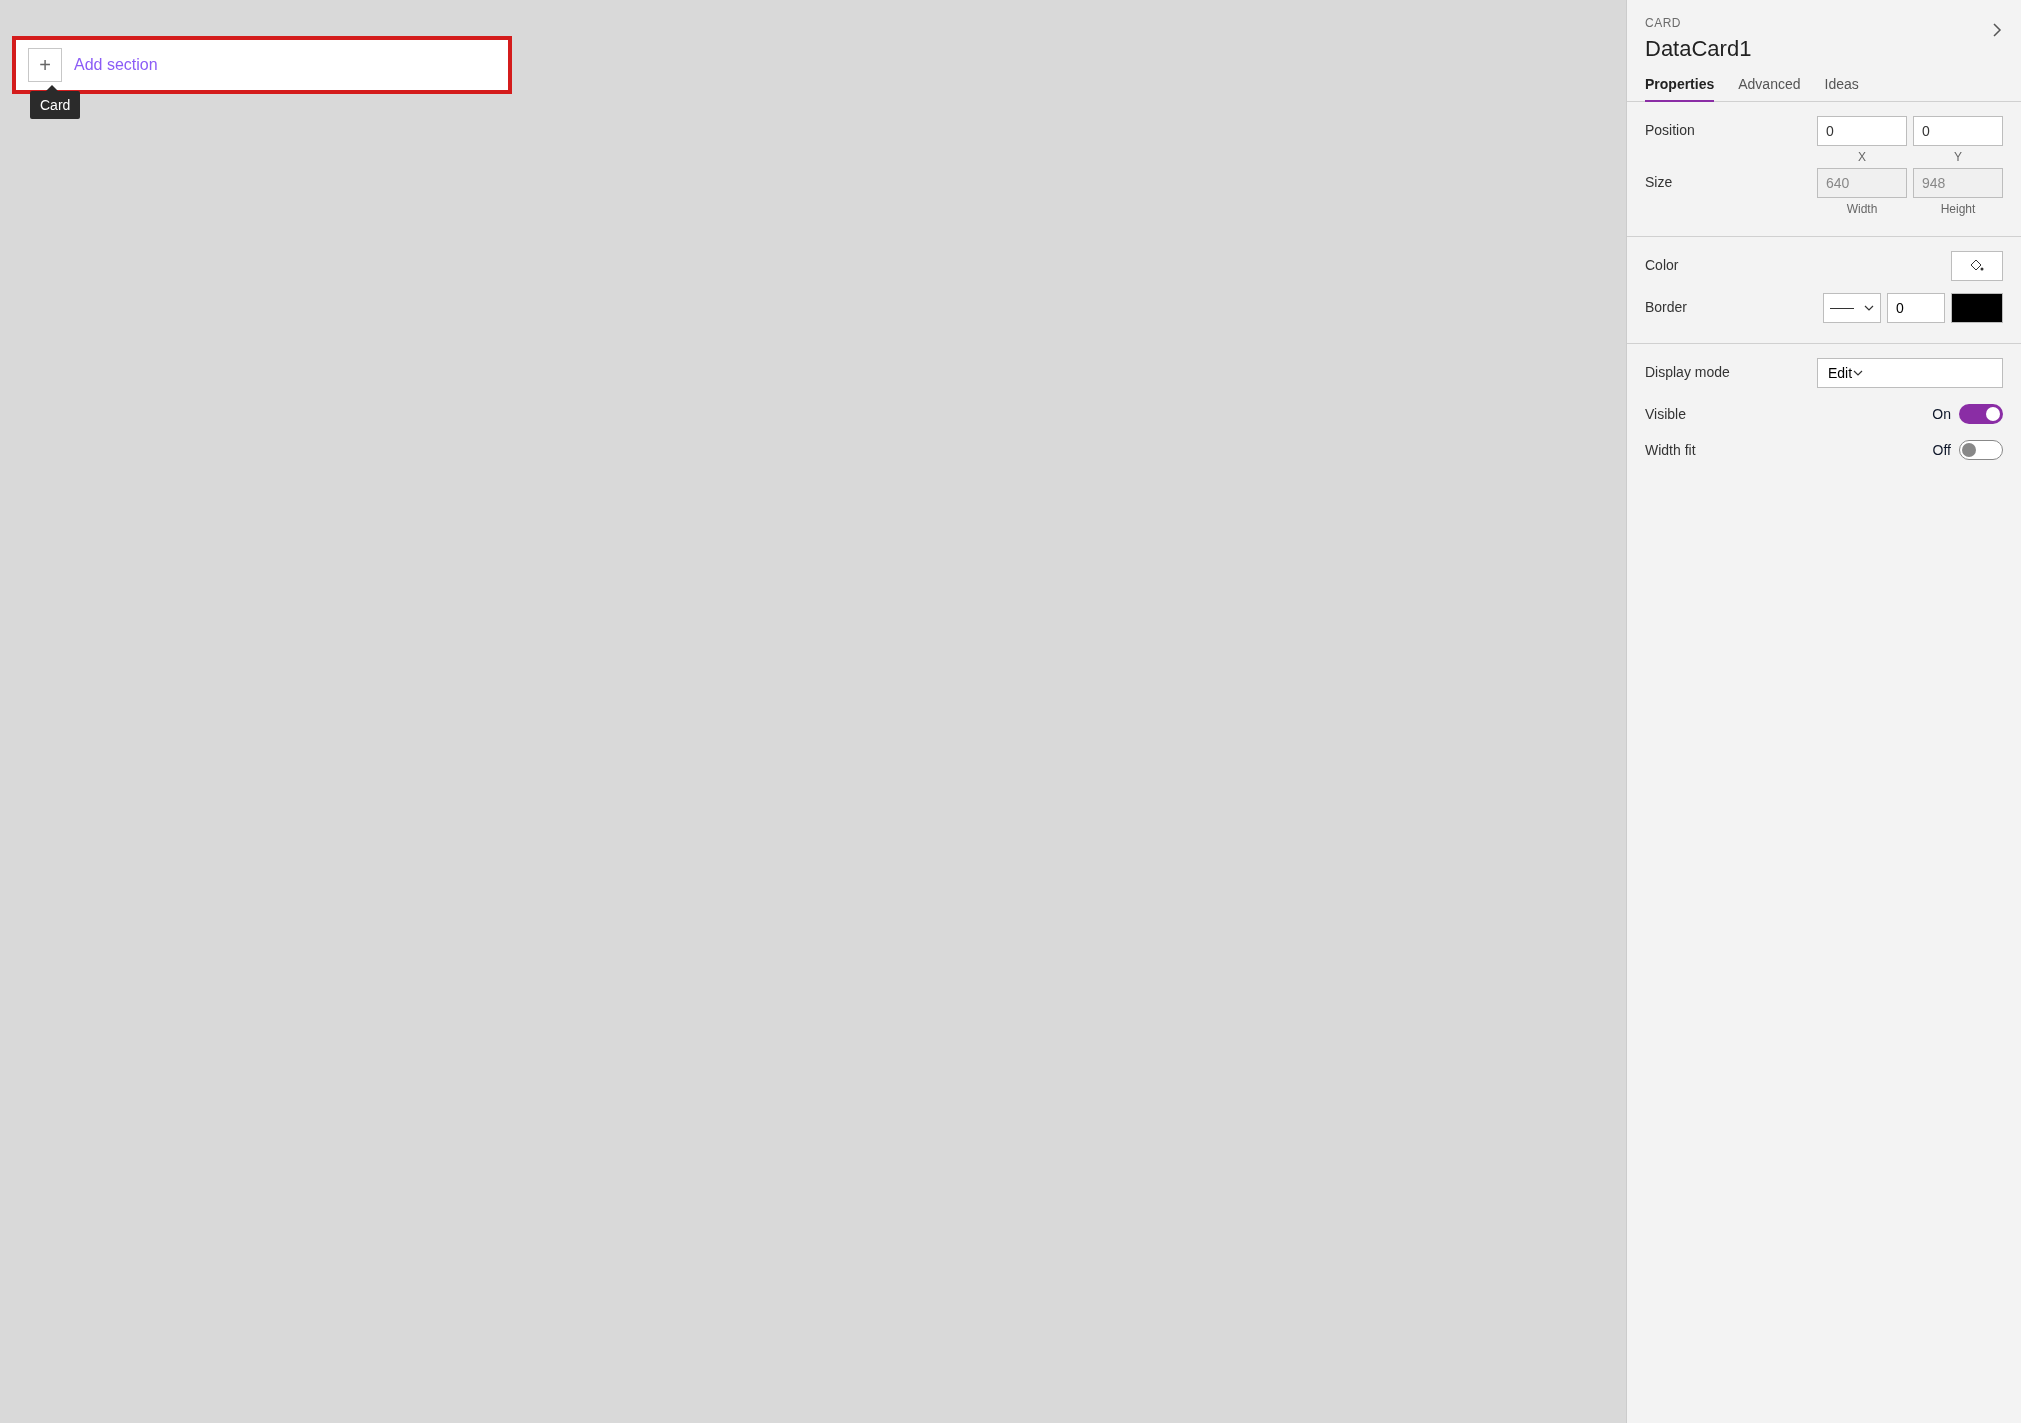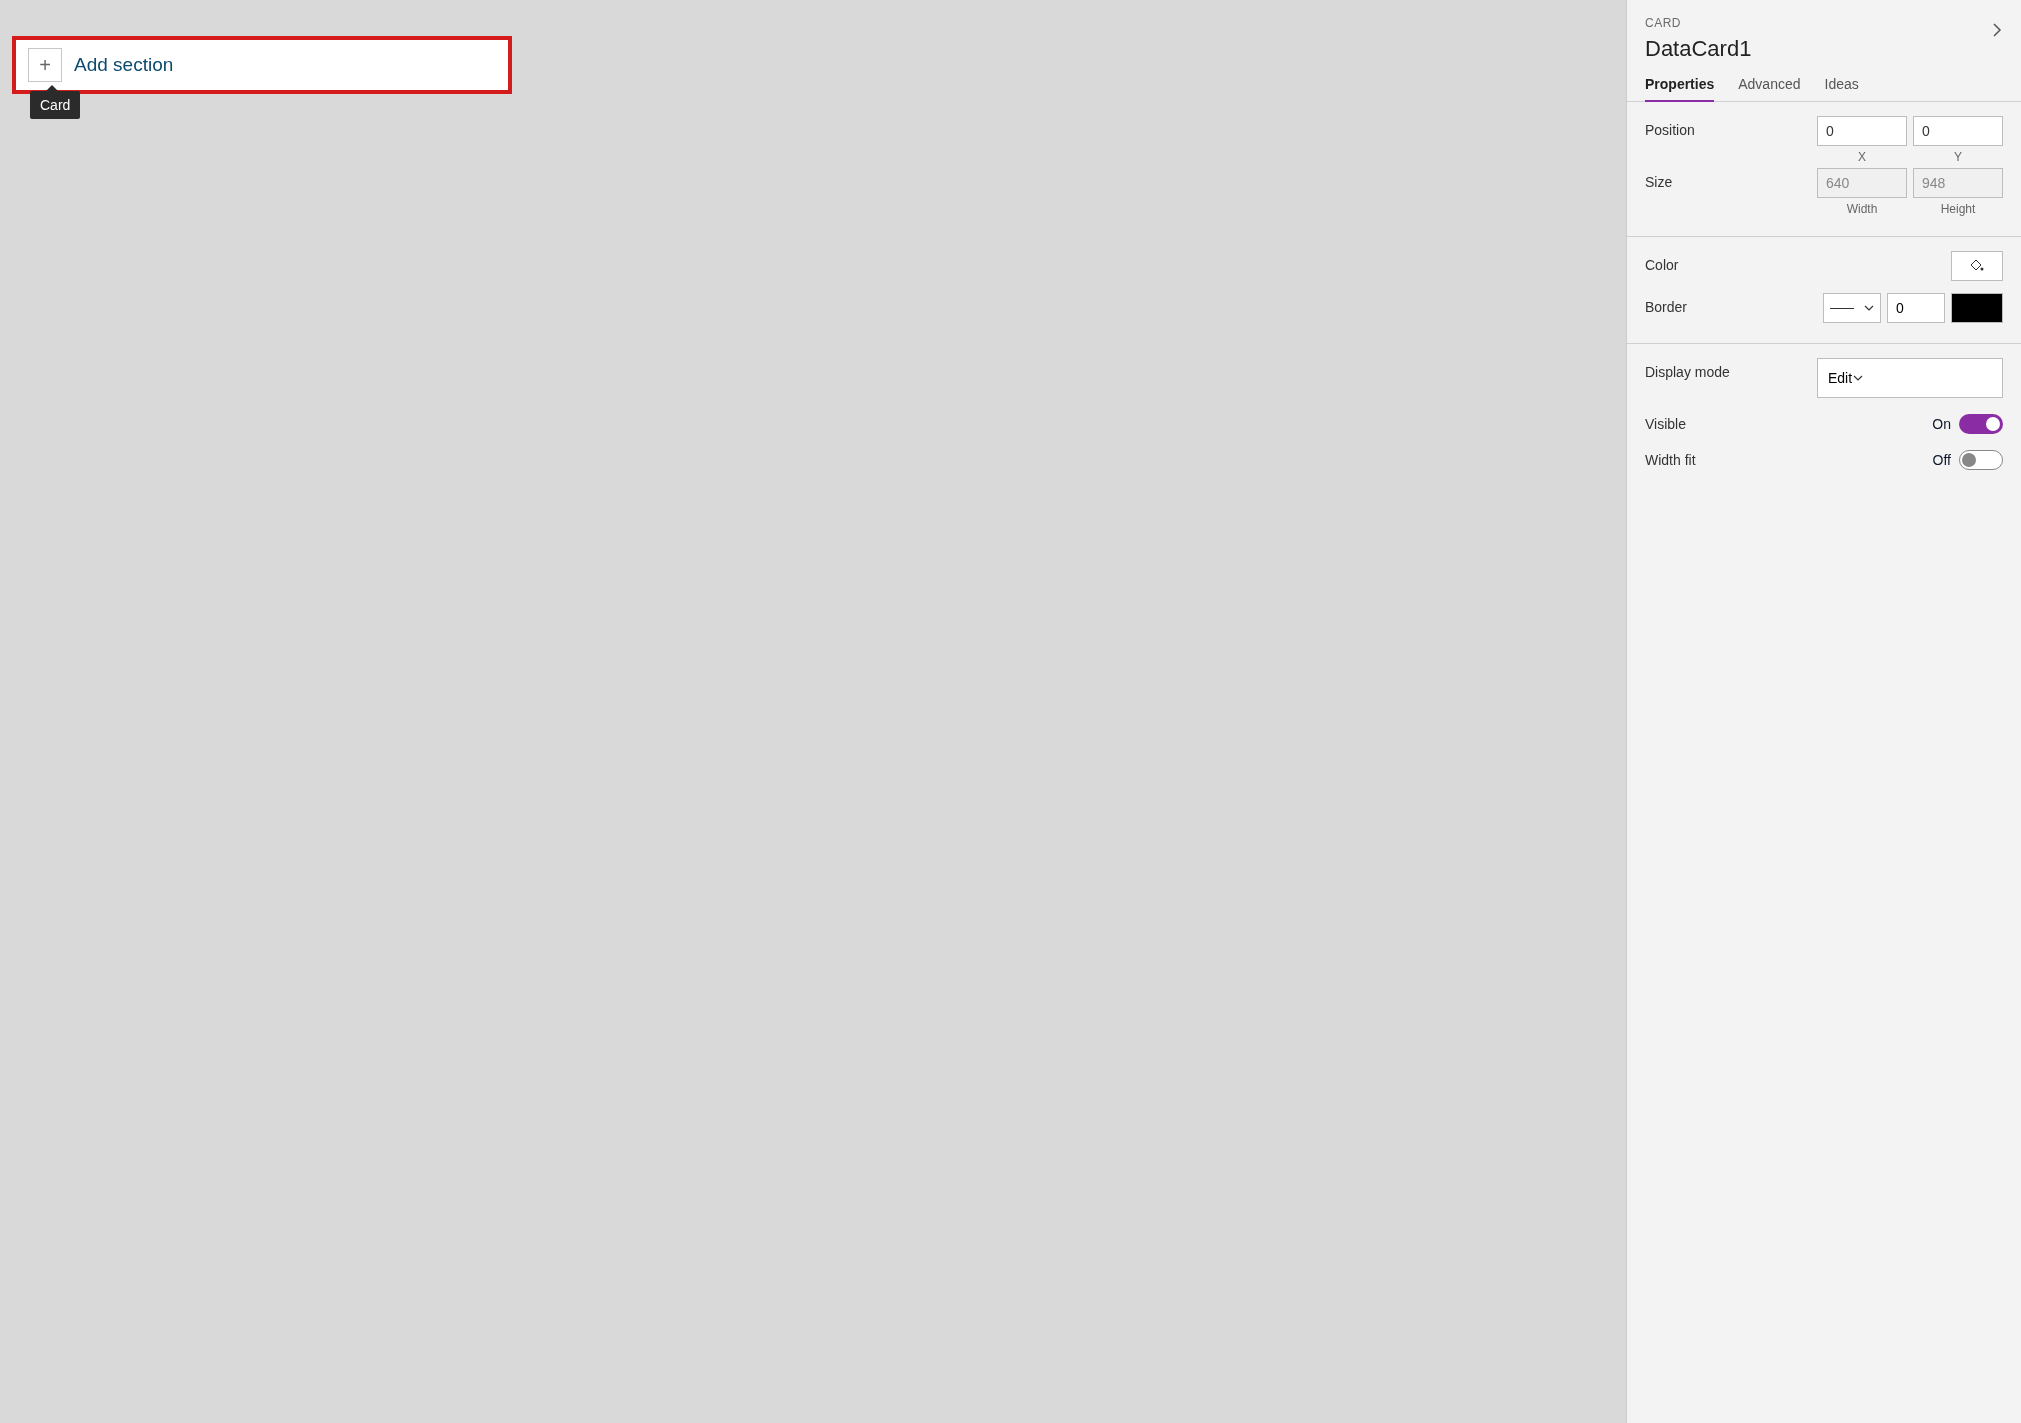--- a/index.html
+++ b/index.html
@@ -107,22 +107,22 @@
     height: 34px;
     border: 1px solid #c7c7c7;
     display: flex;
     align-items: center;
     justify-content: center;
     color: #666;
     font-size: 20px;
     font-weight: 300;
   }
   .add-section-row .label {
-    color: #0c4a6e;
-    font-size: 19px;
+    color: #8b5cf6;
+    font-size: 16px;
     font-weight: 300;
   }
 
   
   .panel {
     width: 395px;
     background: #f3f3f3;
     border-left: 1px solid #ccc;
     display: flex;
     flex-direction: column;
@@ -248,21 +248,21 @@
   .border-color {
     width: 52px;
     height: 30px;
     border: 1px solid #bdbdbd;
     background: #000;
     cursor: pointer;
   }
 
   .select-box {
     width: 186px;
-    height: 40px;
+    height: 30px;
     border: 1px solid #bdbdbd;
     background: #fff;
     display: flex;
     align-items: center;
     padding: 0 10px;
     font-size: 14px;
     cursor: pointer;
   }
 
   .toggle-row {

